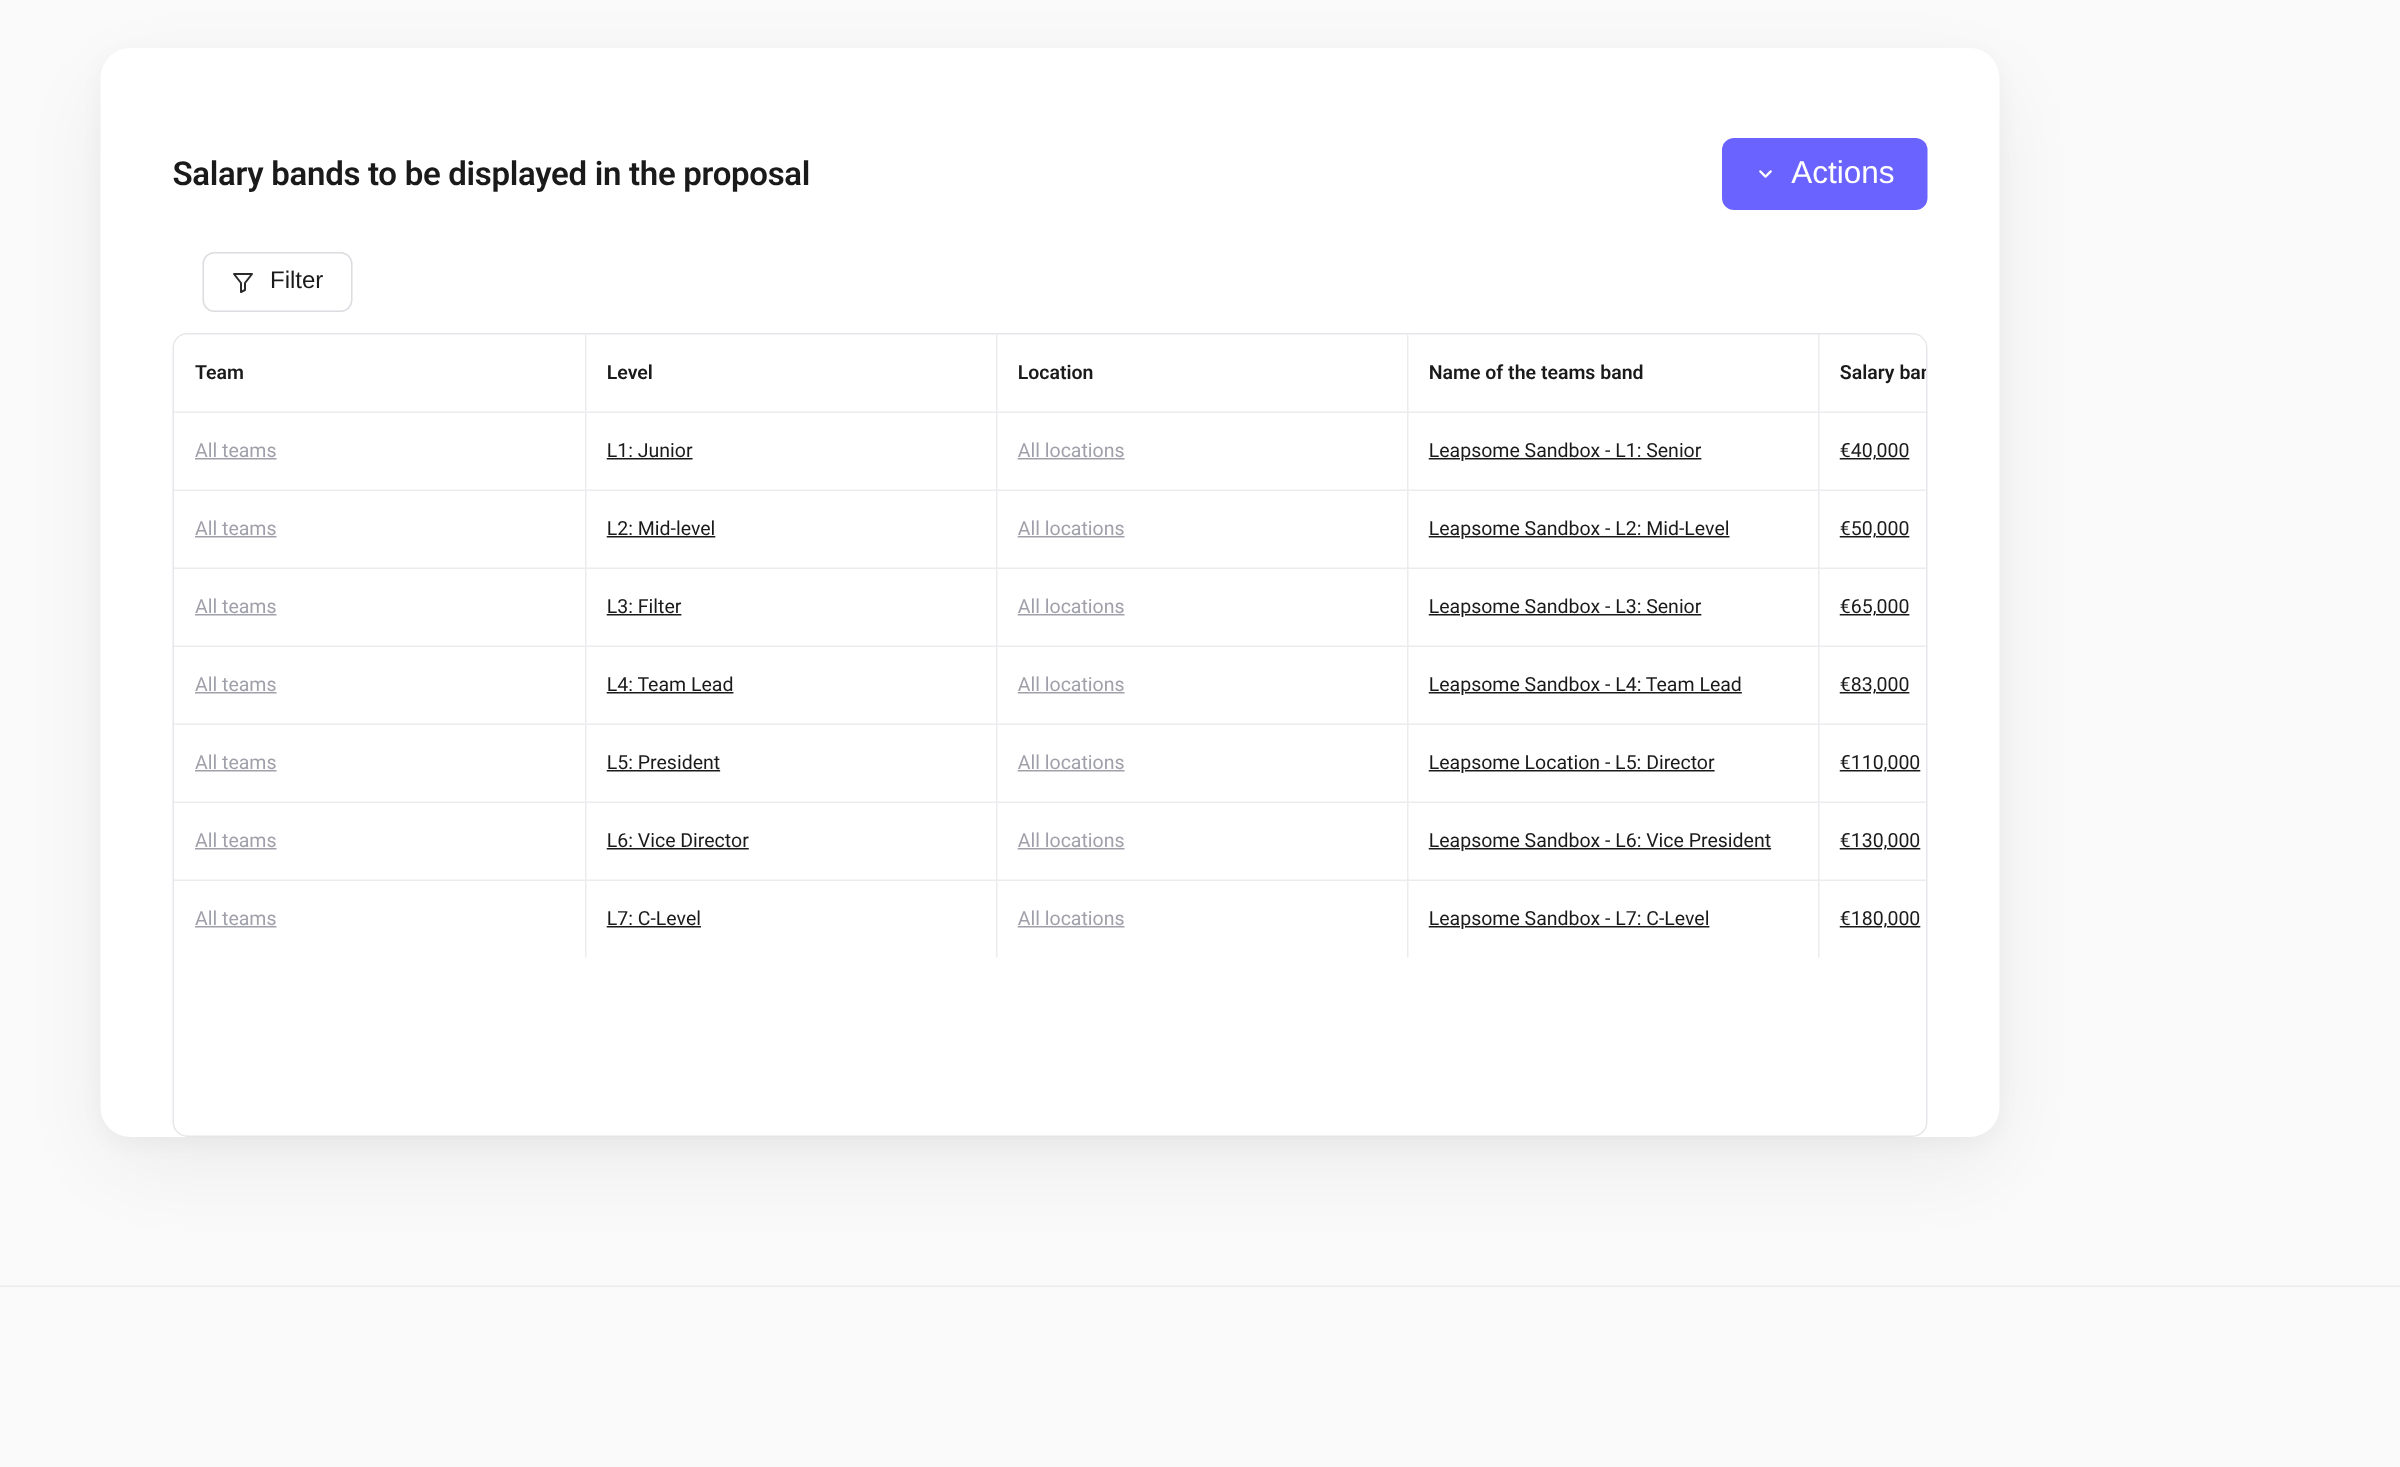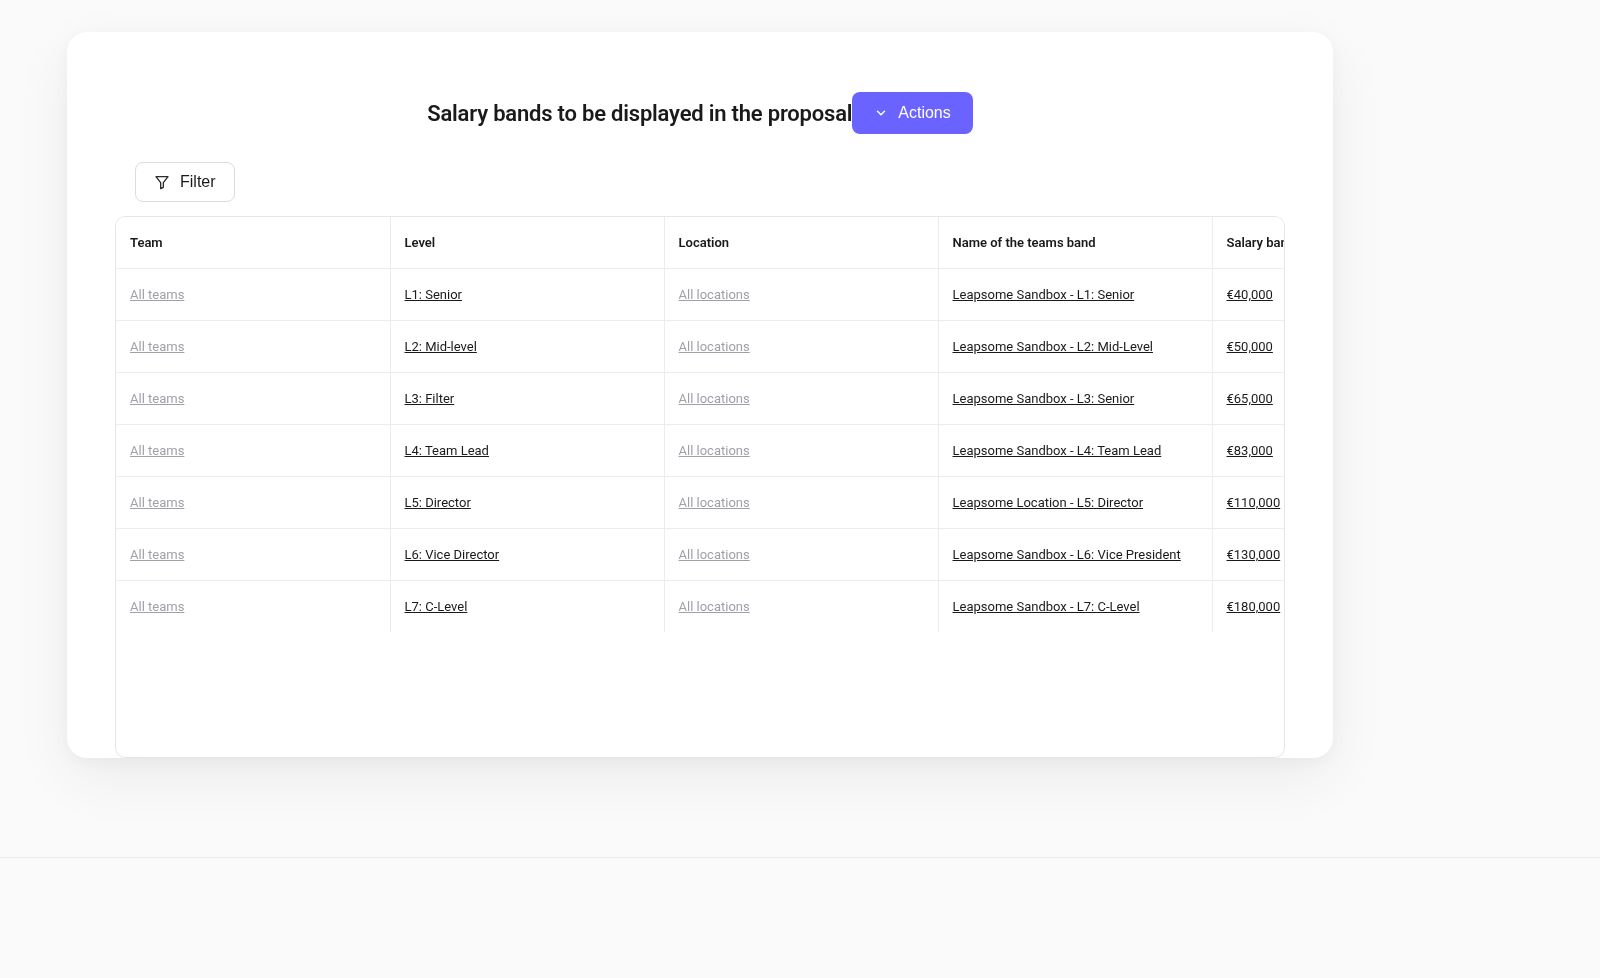--- a/index.html
+++ b/index.html
@@ -24,36 +24,36 @@
   }
   .card-inner {
     padding: 60px 48px 0 48px;
     height: 100%;
     display: flex;
     flex-direction: column;
   }
   .header-row {
     display: flex;
     align-items: center;
-    justify-content: center;
+    justify-content: space-between;
     margin-bottom: 28px;
   }
   .page-title {
     font-size: 22px;
     font-weight: 600;
     color: #1a1a1a;
     letter-spacing: -0.2px;
   }
   .actions-btn {
     background: #6b63ff;
     color: #ffffff;
     border: none;
     border-radius: 8px;
     padding: 12px 22px;
-    font-size: 16px;
+    font-size: 21px;
     font-weight: 500;
     cursor: pointer;
     display: inline-flex;
     align-items: center;
     gap: 10px;
   }
   .actions-btn .chev {
     display: inline-flex;
   }
   .filter-row {
@@ -164,21 +164,21 @@
               <th>Team</th>
               <th>Level</th>
               <th>Location</th>
               <th>Name of the teams band</th>
               <th>Salary band</th>
             </tr>
           </thead>
           <tbody>
             <tr>
               <td class="muted">All teams</td>
-              <td>L1: Senior</td>
+              <td>L1: Junior</td>
               <td class="muted">All locations</td>
               <td>Leapsome Sandbox - L1: Senior</td>
               <td>€40,000</td>
             </tr>
             <tr>
               <td class="muted">All teams</td>
               <td>L2: Mid-level</td>
               <td class="muted">All locations</td>
               <td>Leapsome Sandbox - L2: Mid-Level</td>
               <td>€50,000</td>
@@ -192,21 +192,21 @@
             </tr>
             <tr>
               <td class="muted">All teams</td>
               <td>L4: Team Lead</td>
               <td class="muted">All locations</td>
               <td>Leapsome Sandbox - L4: Team Lead</td>
               <td>€83,000</td>
             </tr>
             <tr>
               <td class="muted">All teams</td>
-              <td>L5: Director</td>
+              <td>L5: President</td>
               <td class="muted">All locations</td>
               <td>Leapsome Location - L5: Director</td>
               <td>€110,000</td>
             </tr>
             <tr>
               <td class="muted">All teams</td>
               <td>L6: Vice Director</td>
               <td class="muted">All locations</td>
               <td>Leapsome Sandbox - L6: Vice President</td>
               <td>€130,000</td>

